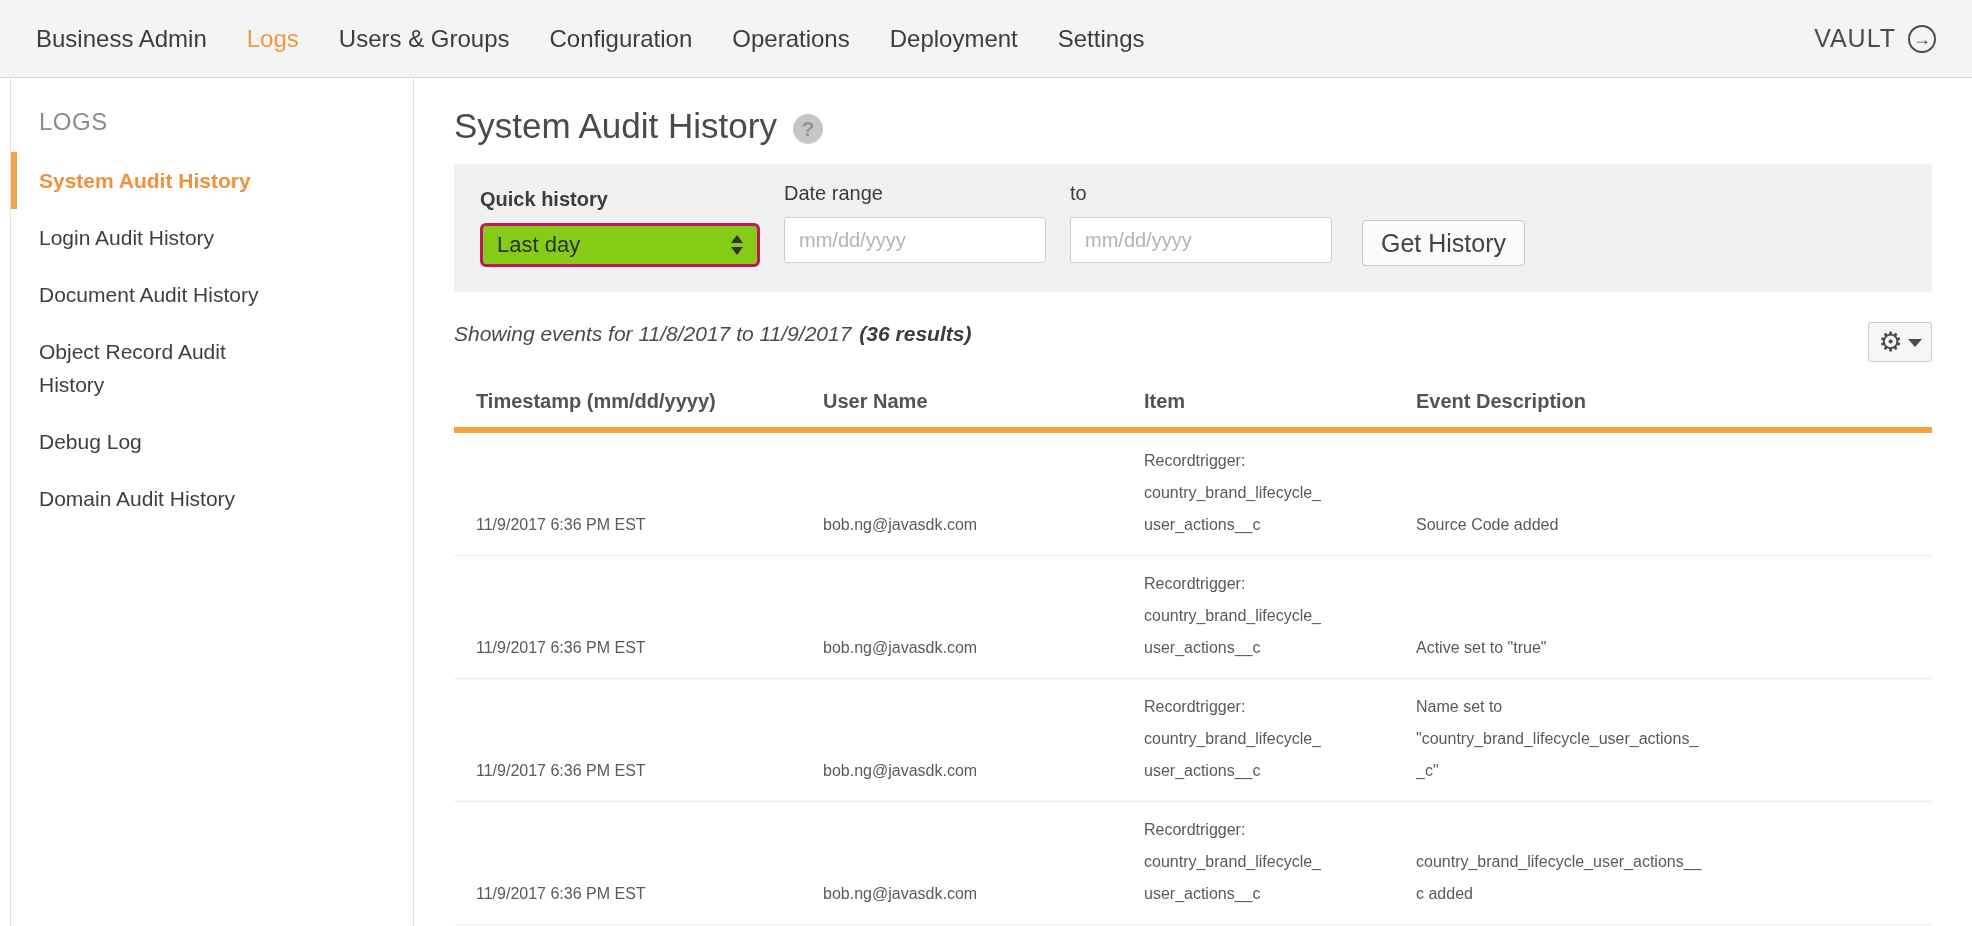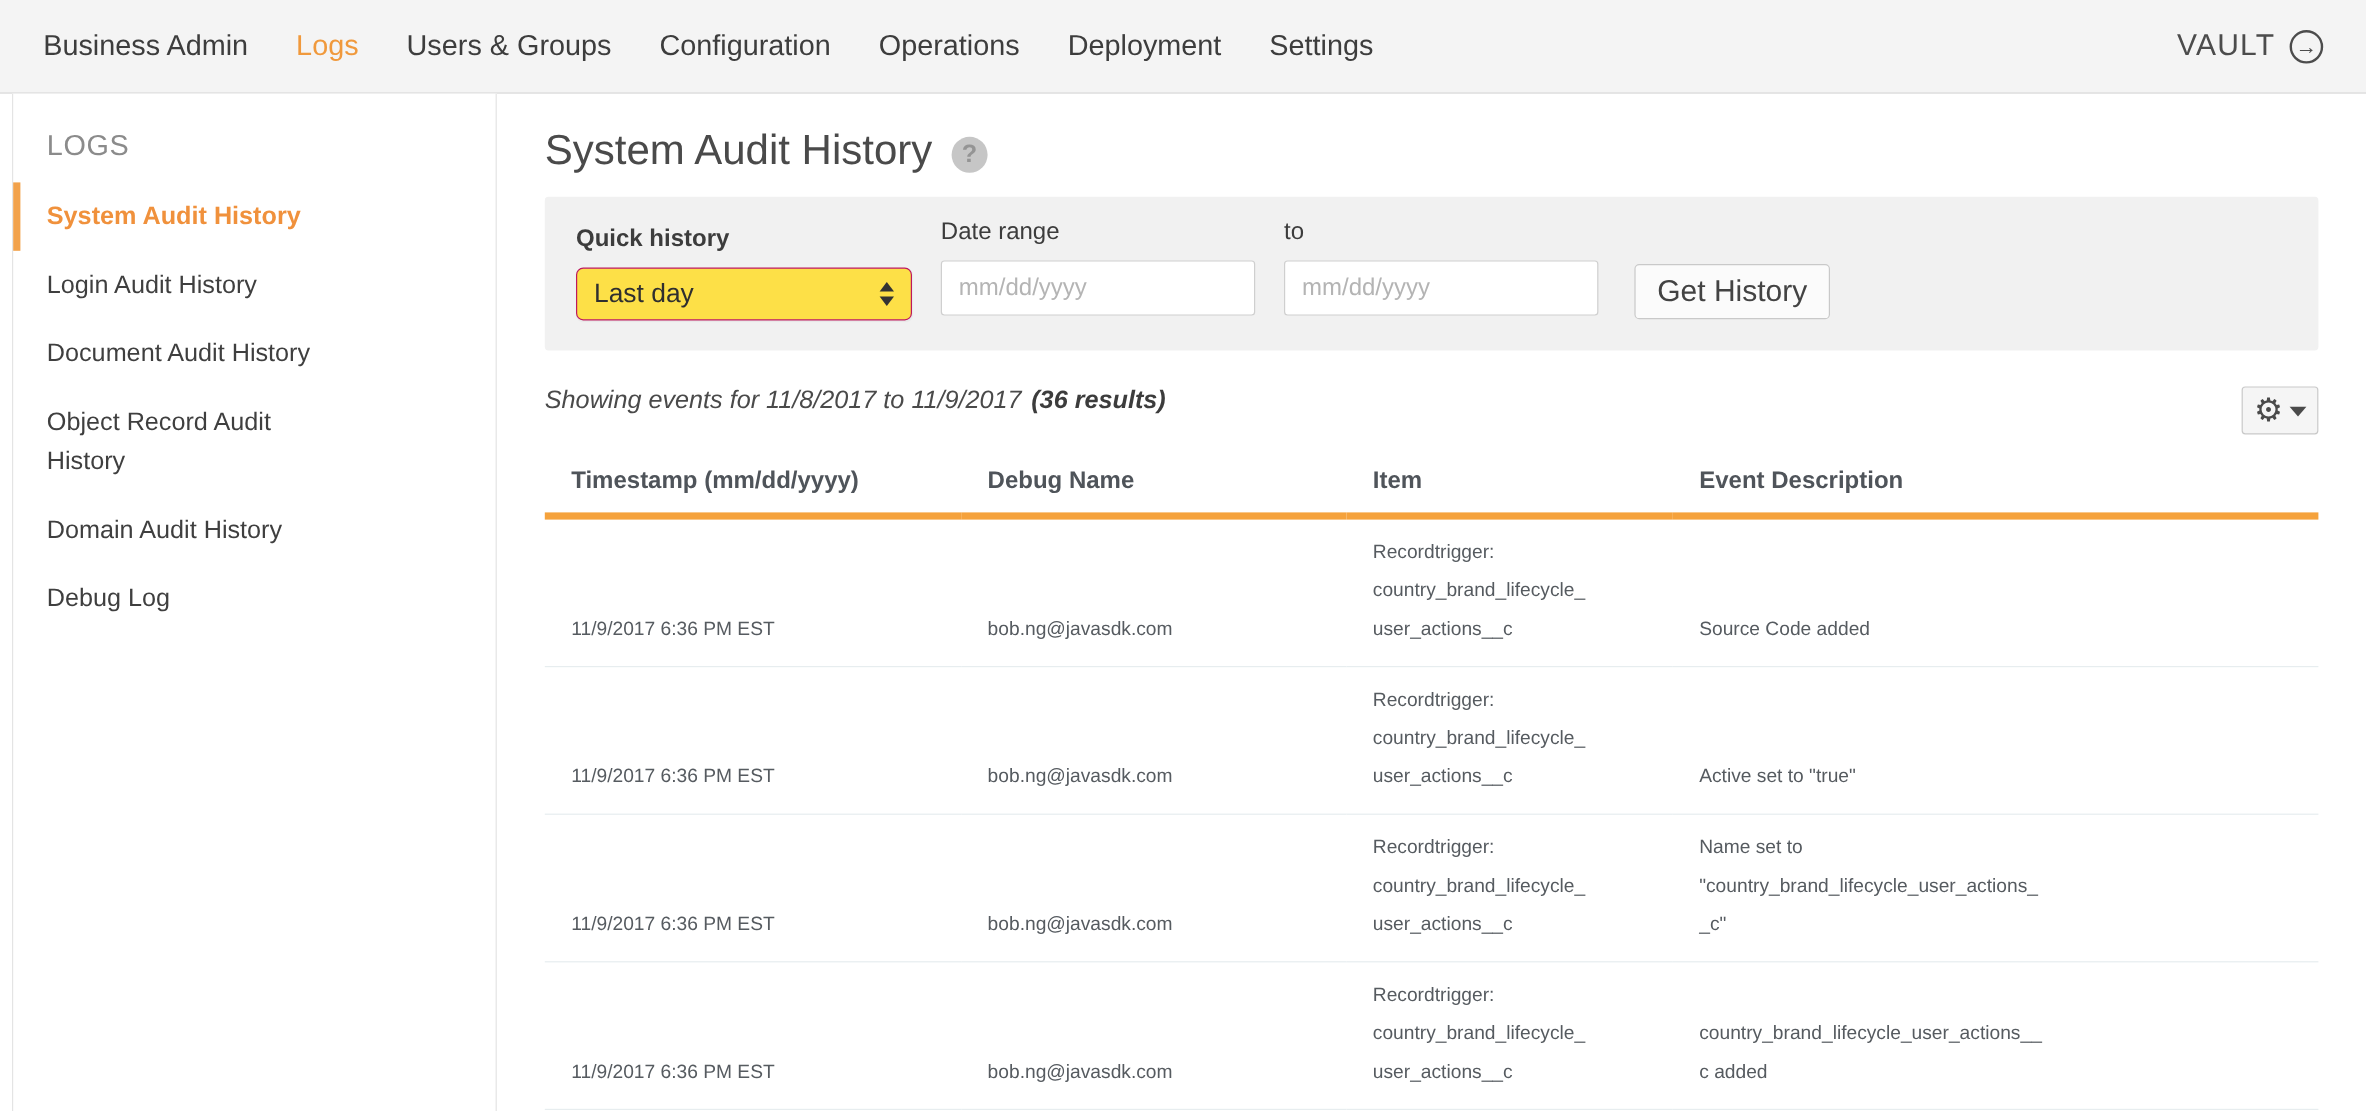--- a/index.html
+++ b/index.html
@@ -35,21 +35,21 @@
   .help-icon { width:30px; height:30px; border-radius:50%; background:#c6c6c6; color:#949494;
     font-size:21px; font-weight:bold; display:flex; align-items:center; justify-content:center;
     margin-top:6px; cursor:pointer; }
 
   
   .filter-panel { margin-top:18px; background:#f1f1f1; border-radius:3px; height:128px;
     padding:18px 26px; display:flex; gap:24px; }
   .fgroup { display:flex; flex-direction:column; }
   .flabel { font-size:20px; color:#3c3c3c; margin-bottom:12px; }
   .flabel.bold { font-weight:bold; margin-top:6px; }
-  .select-box { width:280px; height:44px; background:#fde047; border:1px solid #be185d;
+  .select-box { width:280px; height:44px; background:#84cc16; border:3px solid #be185d;
     border-radius:6px; display:flex; align-items:center; padding:0 14px; cursor:pointer;
     box-shadow:0 1px 1px rgba(0,0,0,0.04); }
   .select-value { font-size:22px; color:#2f2f2f; flex:1; }
   .stepper { display:flex; flex-direction:column; gap:4px; align-items:center; }
   .tri-up { width:0; height:0; border-left:6px solid transparent; border-right:6px solid transparent;
     border-bottom:8px solid #333; }
   .tri-down { width:0; height:0; border-left:6px solid transparent; border-right:6px solid transparent;
     border-top:8px solid #333; }
   .date-input { width:262px; height:46px; background:#fff; border:1px solid #cfcfcf; border-radius:3px;
     font-size:20px; padding:0 14px; color:#444; font-family:"Liberation Sans", sans-serif; }
@@ -99,22 +99,22 @@
 
 <div class="content">
 
   <div class="sidebar">
     <div class="sidebar-title">LOGS</div>
     <ul id="sidebar-items">
         <li class="active">System Audit History</li>
         <li class="">Login Audit History</li>
         <li class="">Document Audit History</li>
         <li class="">Object Record Audit History</li>
+        <li class="">Debug Log</li>
         <li class="">Domain Audit History</li>
-        <li class="">Debug Log</li>
       </ul>
   </div>
 
   <div class="main">
 
     <div class="page-title-row">
       <span class="page-title">System Audit History</span>
       <span class="help-icon">?</span>
     </div>
 
@@ -152,21 +152,21 @@
     <table>
       <colgroup>
           <col class="c1">
           <col class="c2">
           <col class="c3">
           <col class="c4">
         </colgroup>
       <thead>
           <tr id="table-head-row">
             <th>Timestamp (mm/dd/yyyy)</th>
-            <th>Debug Name</th>
+            <th>User Name</th>
             <th>Item</th>
             <th>Event Description</th>
           </tr>
         </thead>
       <tbody id="table-body">
           <tr class="data-row">
             <td>11/9/2017 6:36 PM EST</td>
             <td>bob.ng@javasdk.com</td>
             <td>Recordtrigger:
 country_brand_lifecycle_

